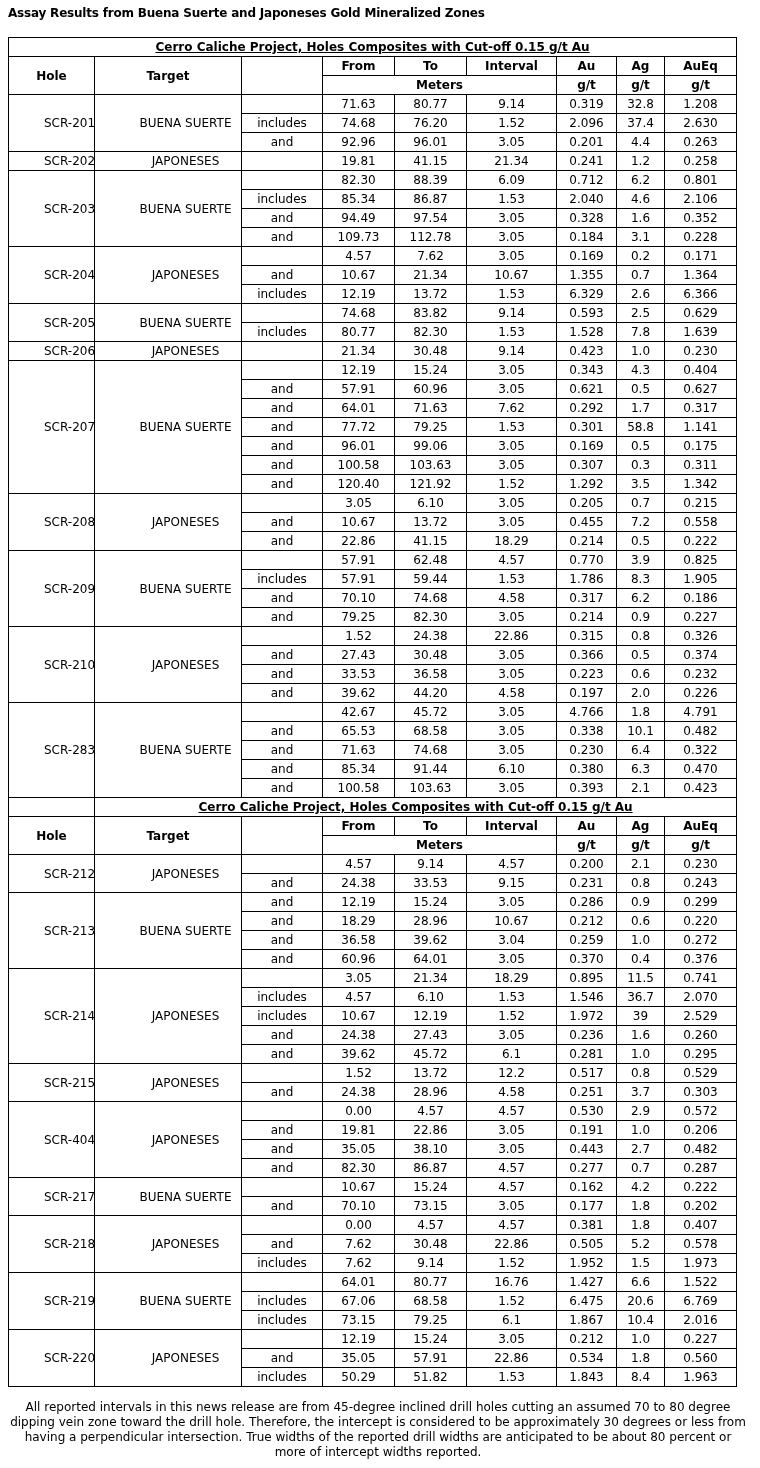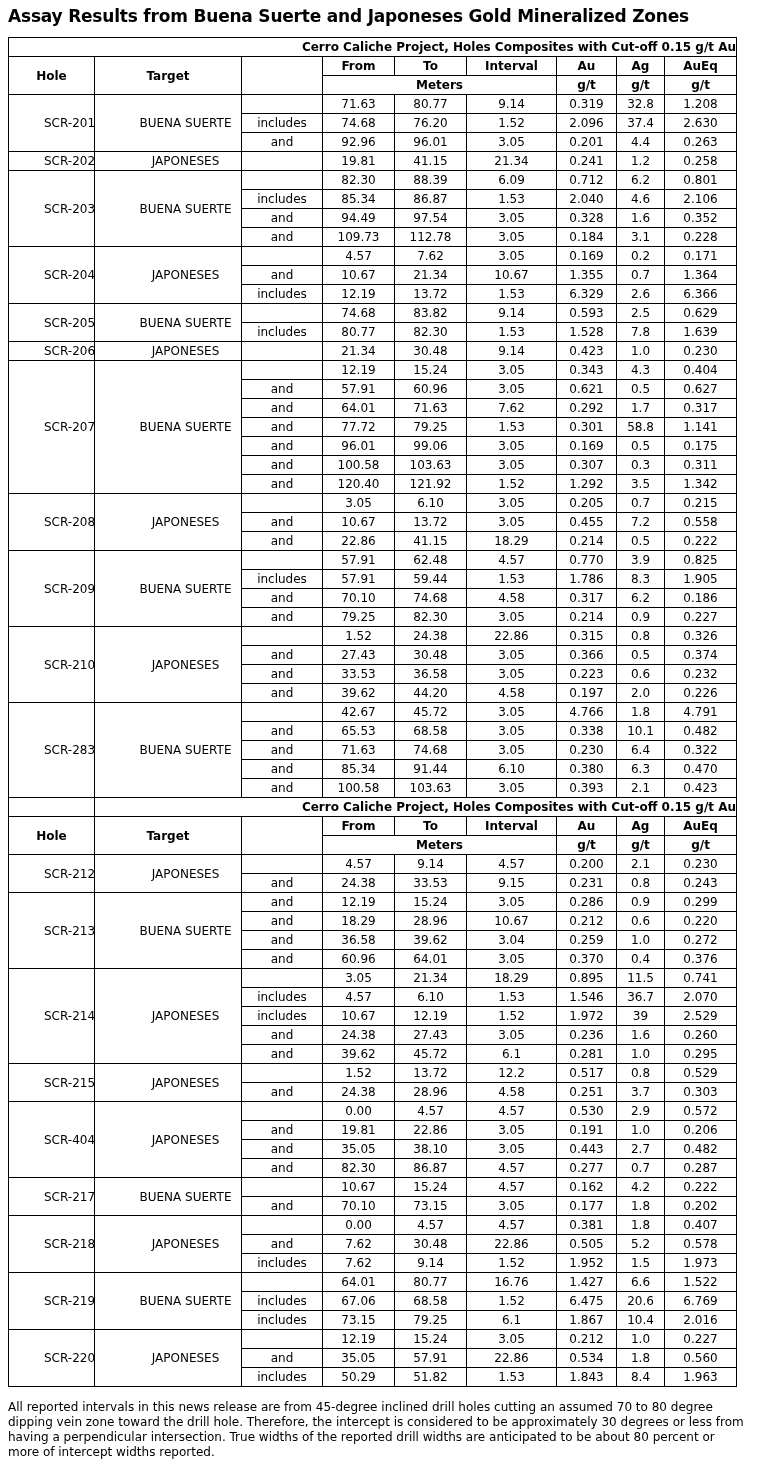--- a/index.html
+++ b/index.html
@@ -1,23 +1,23 @@
 <!DOCTYPE html>
 <html><head>
 <meta charset="utf-8">
 <style>
   html, body { margin: 0; padding: 0; background: #ffffff; }
   body { width: 760px; height: 1468px; position: relative; font-family: "DejaVu Sans", sans-serif; color: #000; }
-  .title { position: absolute; left: 8px; top: 6px; font-size: 17px; font-weight: bold; letter-spacing: -0.2px; }
+  .title { position: absolute; left: 8px; top: 6px; font-size: 12px; font-weight: bold; letter-spacing: -0.2px; }
   table.assay { position: absolute; left: 8px; top: 37px; border-collapse: collapse; table-layout: fixed; width: 728px; font-size: 12px; }
   table.assay td { border: 1px solid #000; height: 18px; padding: 0; text-align: center; white-space: nowrap; overflow: hidden; line-height: 18px; }
   table.assay td.hdr { font-weight: bold; }
-  table.assay td.banner { font-weight: bold; text-align: right; }
+  table.assay td.banner { font-weight: bold; text-align: center; text-decoration: underline; }
   table.assay td.hole, table.assay td.target { vertical-align: middle; padding-left: 35px; }
-  .note { position: absolute; left: 8px; top: 1400px; width: 740px; font-size: 12px; line-height: 15px; }
+  .note { position: absolute; left: 8px; top: 1400px; width: 740px; font-size: 12px; line-height: 15px; text-align: center; }
 </style>
 </head>
 <body>
 
 <div class="title">Assay Results from Buena Suerte and Japoneses Gold Mineralized Zones</div>
 
 <table class="assay">
   <colgroup>
     <col style="width:86px">
       <col style="width:147px">

